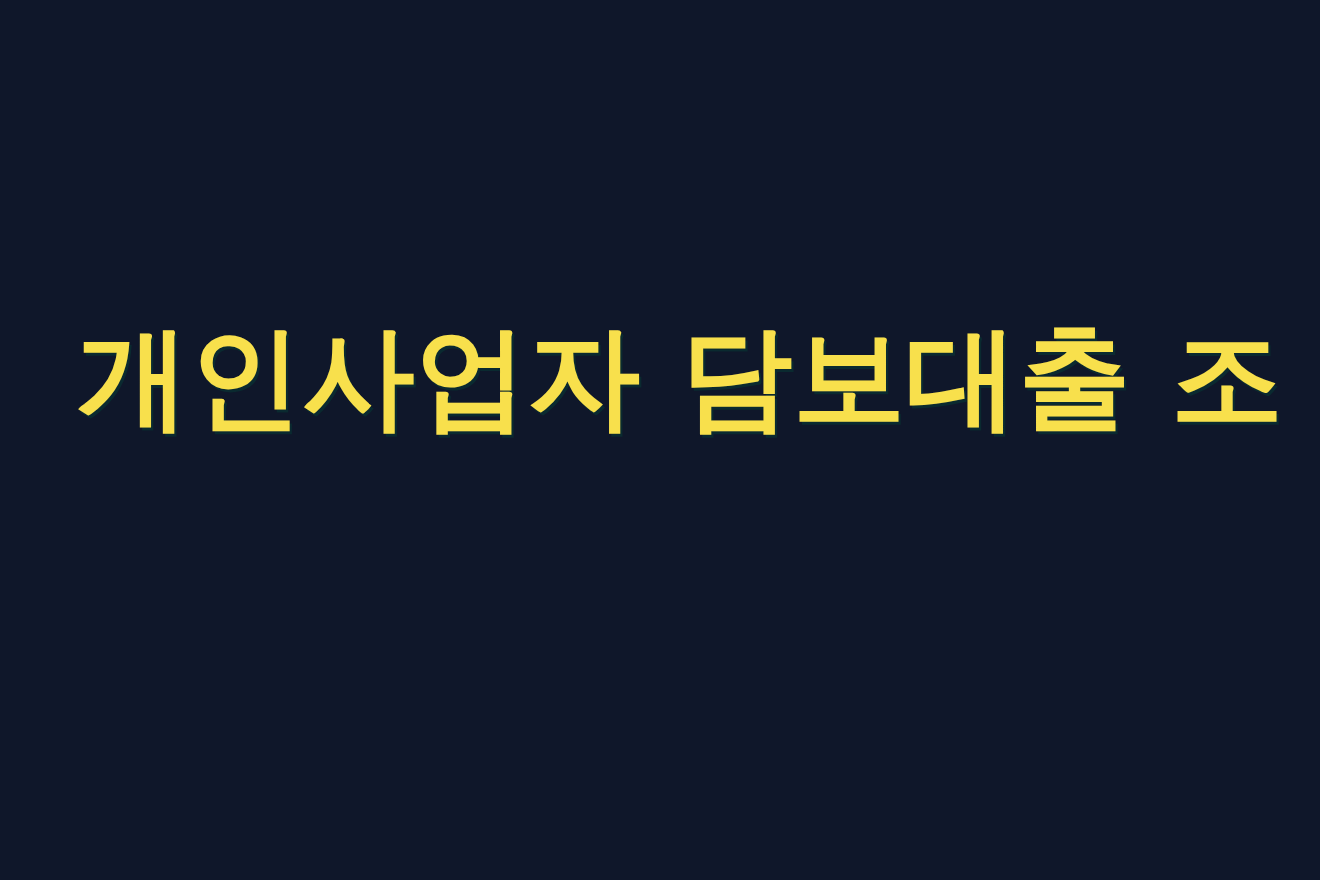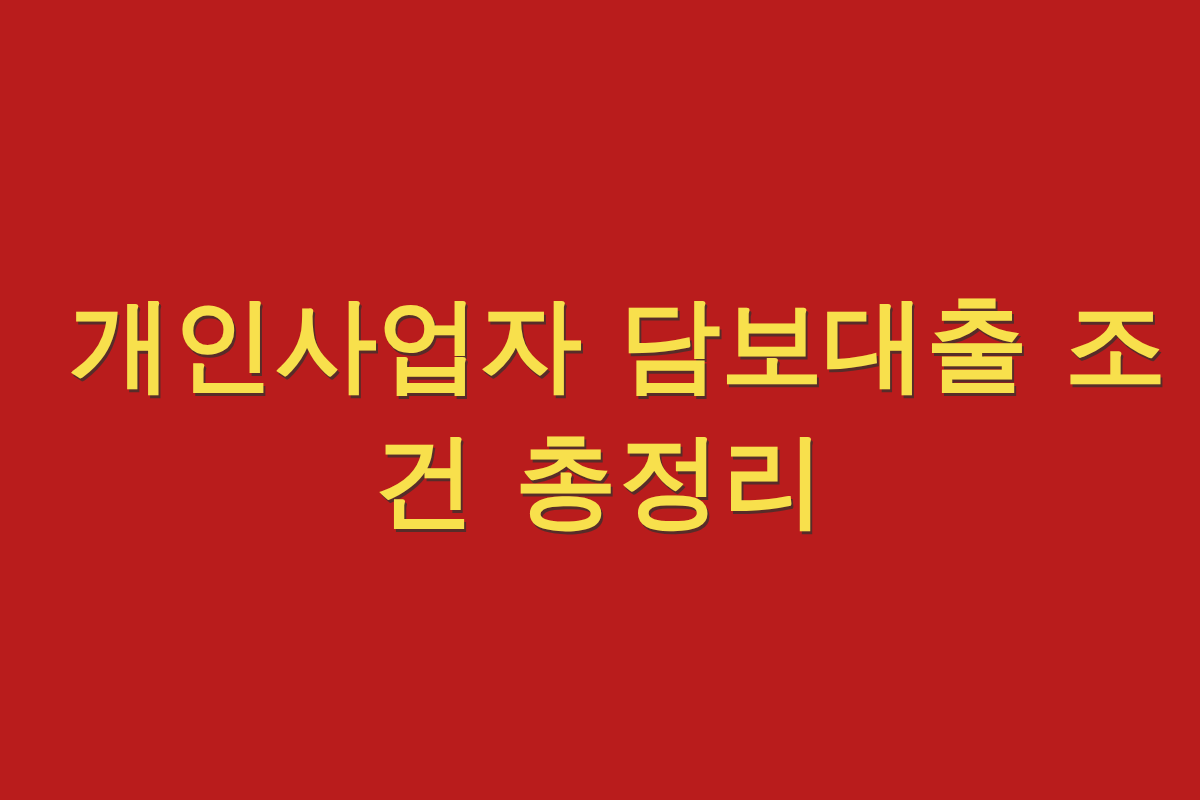--- a/index.html
+++ b/index.html
@@ -48,20 +48,19 @@
     text-shadow: 2px 3px 0 rgba(7, 58, 52, 0.55);
   }
 
   .title-line.line-2 {
     letter-spacing: 2px;
   }
 </style>
 </head>
 <body>
 
-<div id="banner" style="background-color: #b91c1c;">
+<div id="banner" style="background-color: #0f172a;">
 
   <div id="title-block">
     <span class="title-line line-1" style="color: rgb(248, 224, 76); text-shadow: rgba(7, 58, 52, 0.55) 2px 3px 0px;">개인사업자 담보대출 조</span>
-    <span class="title-line line-2" style="color: rgb(248, 224, 76); text-shadow: rgba(7, 58, 52, 0.55) 2px 3px 0px;">건 총정리</span>
   </div>
 
 </div>
 
 </body></html>

